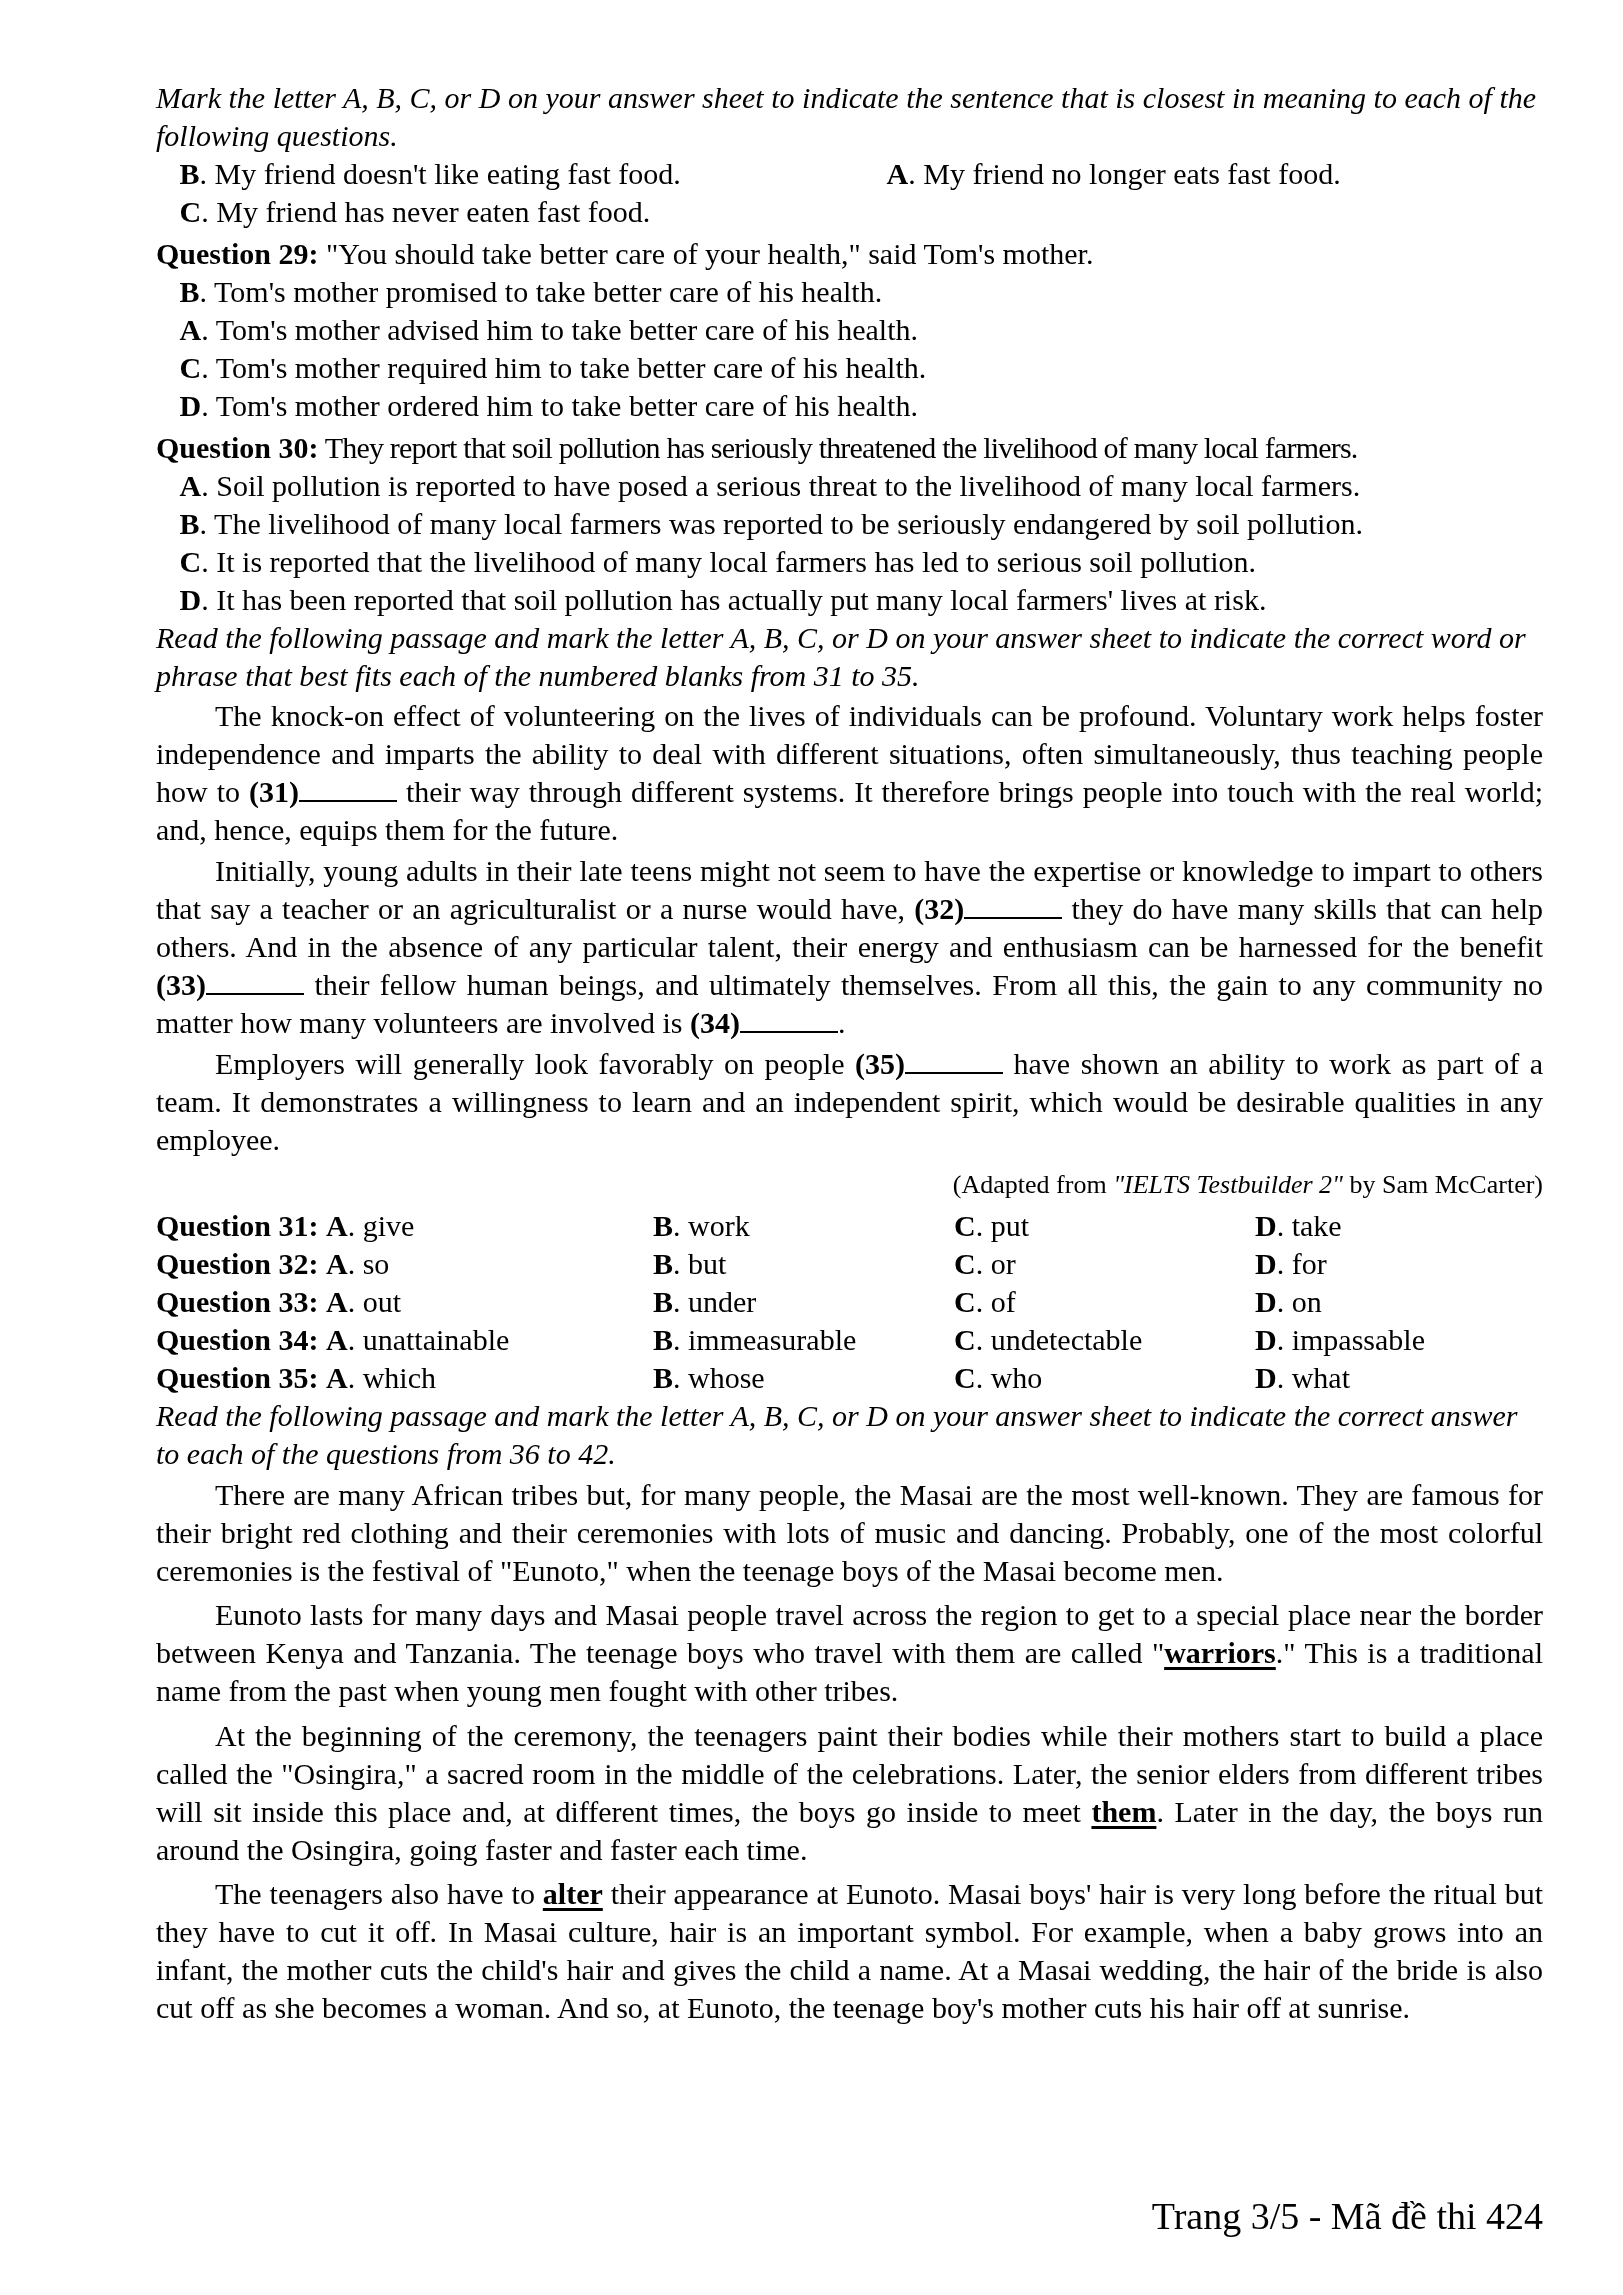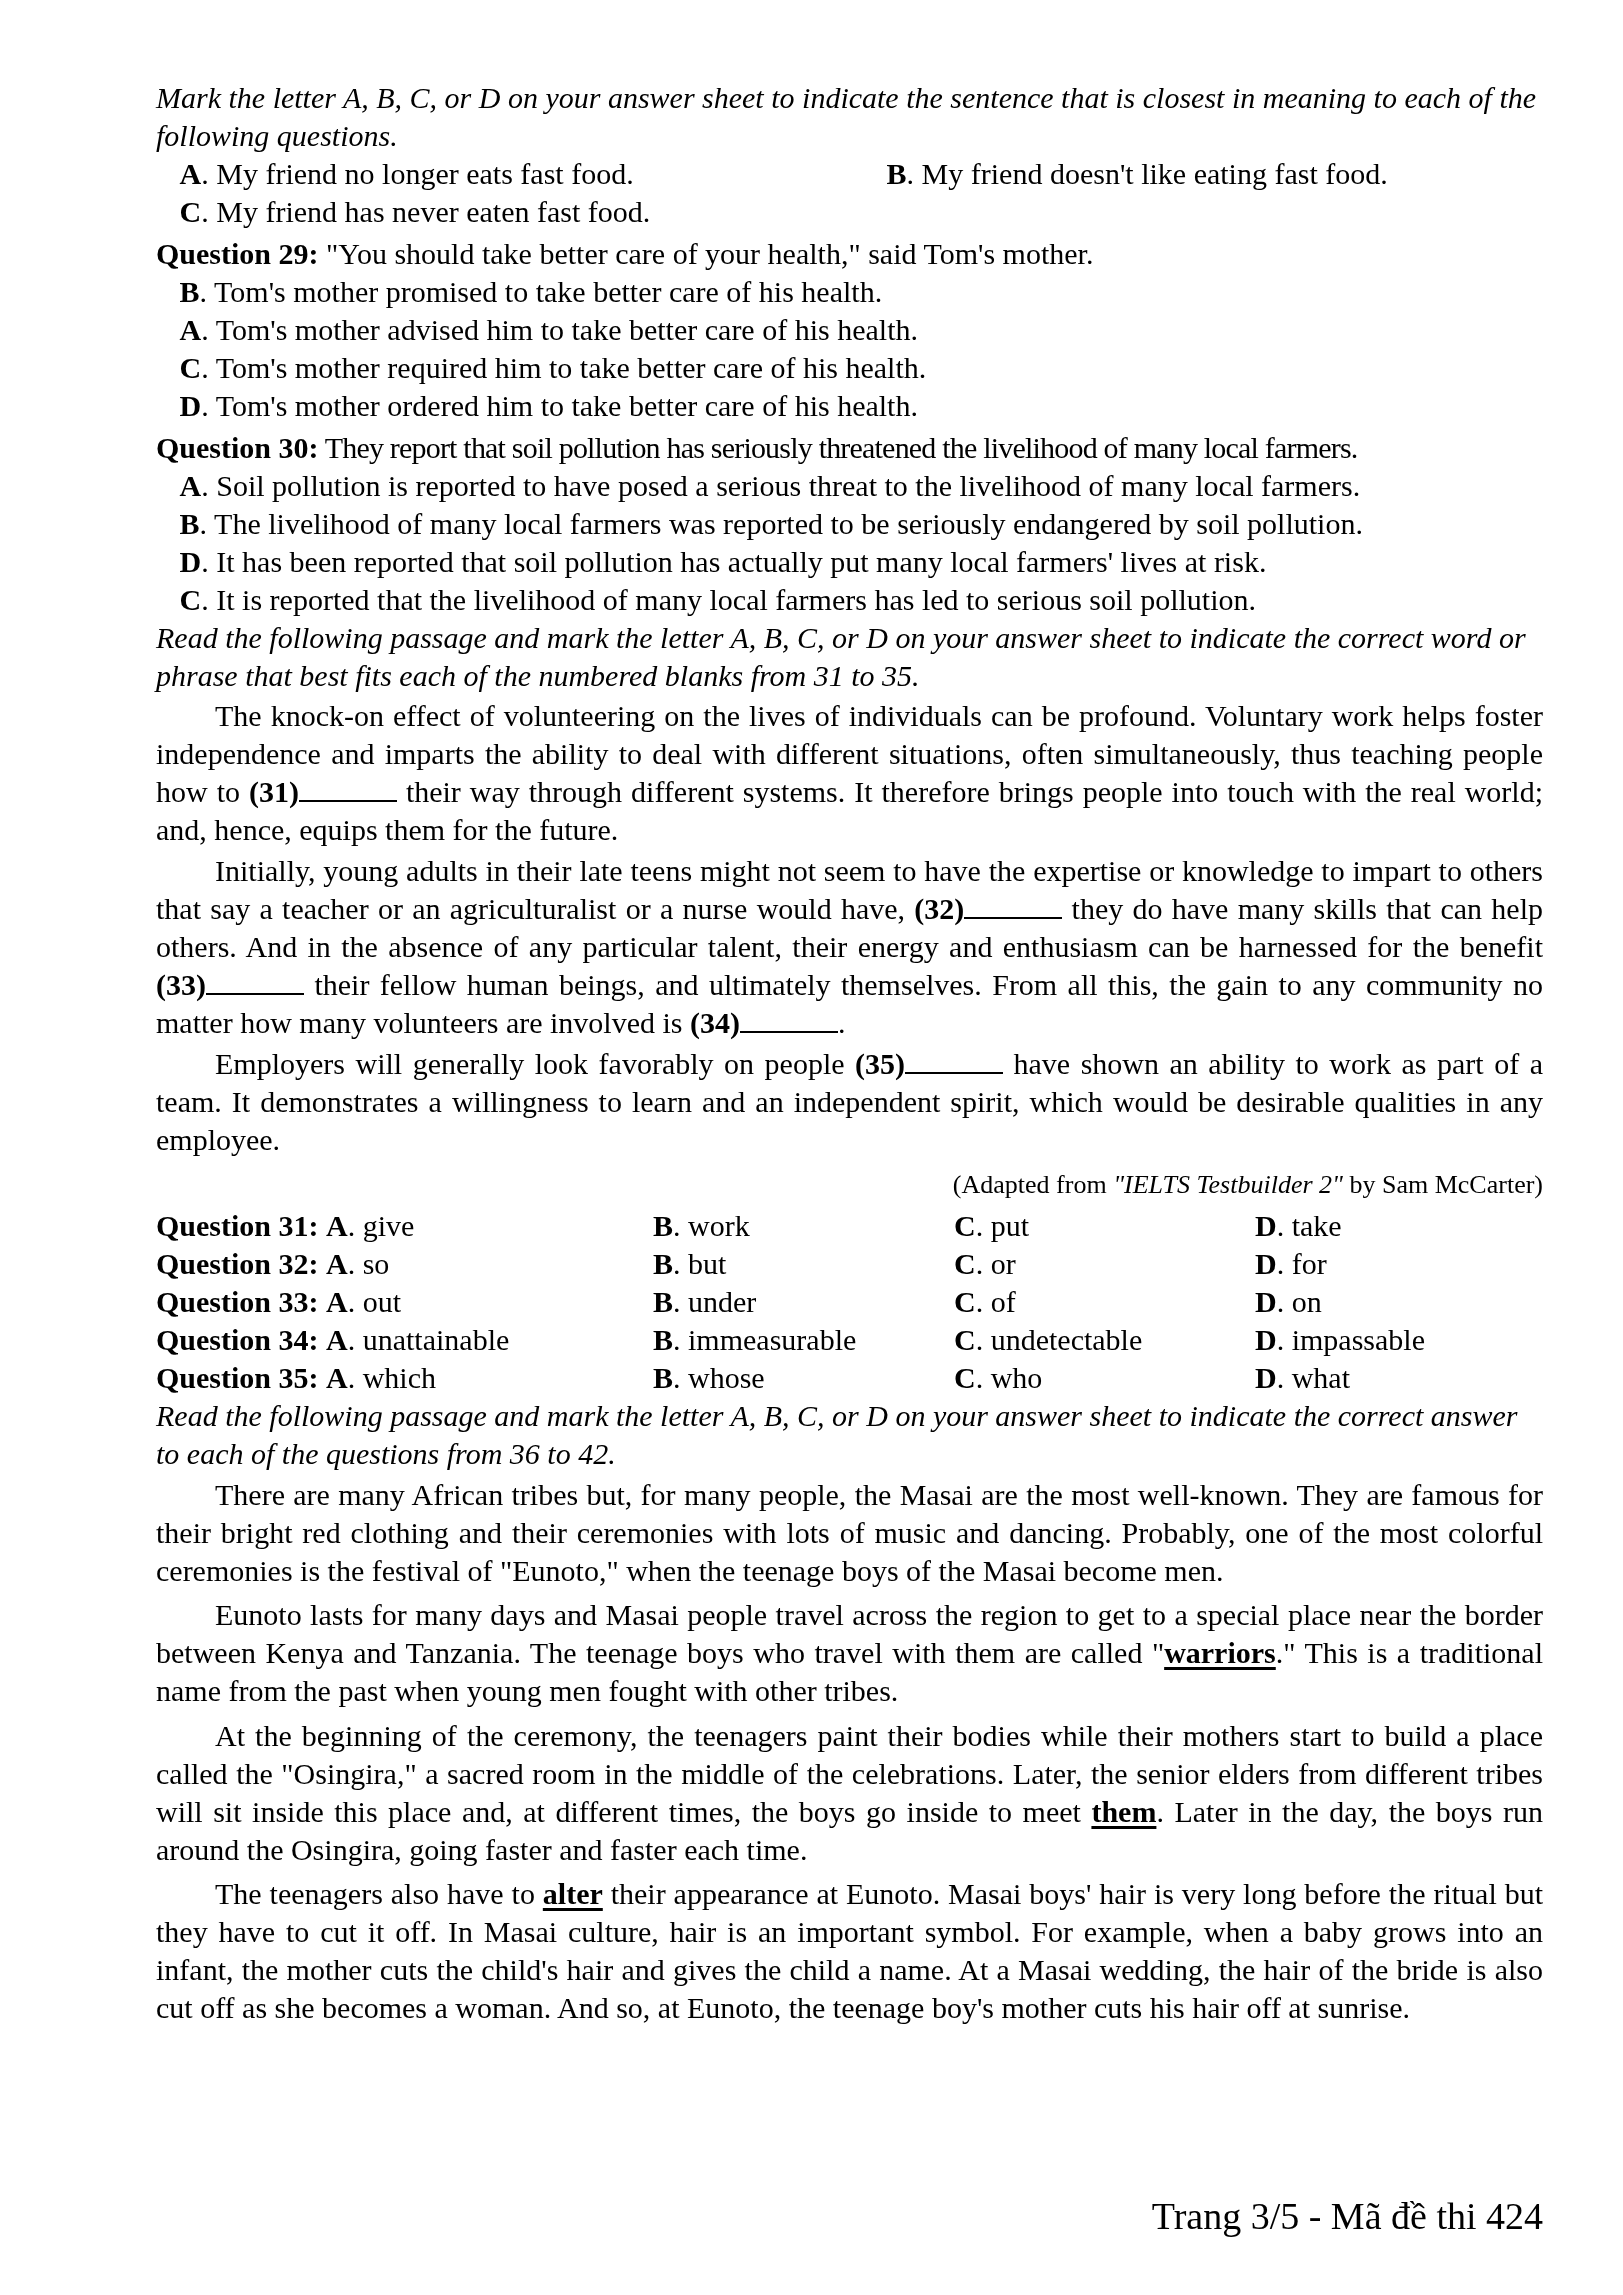--- a/index.html
+++ b/index.html
@@ -32,40 +32,40 @@
   .sp10 { margin-top: 6.5px; }
 </style>
 </head>
 <body>
 
 <div class="page">
 
   <p class="instr">Mark the letter A, B, C, or D on your answer sheet to indicate the sentence that is closest in meaning to each of the following questions.</p>
 
   <div class="grid2">
+    <div><span class="opt-letter">B</span><span>. My friend doesn't like eating fast food.</span></div>
     <div><span class="opt-letter">A</span><span>. My friend no longer eats fast food.</span></div>
-    <div><span class="opt-letter">B</span><span>. My friend doesn't like eating fast food.</span></div>
     <div><span class="opt-letter">C</span><span>. My friend has never eaten fast food.</span></div>
   </div>
 
   <div class="q-stem sp6">
     <span class="q-label">Question 29:</span><span> "You should take better care of your health," said Tom's mother.</span>
   </div>
   <div class="opt"><span class="opt-letter">B</span><span>. Tom's mother promised to take better care of his health.</span></div>
   <div class="opt"><span class="opt-letter">A</span><span>. Tom's mother advised him to take better care of his health.</span></div>
   <div class="opt"><span class="opt-letter">C</span><span>. Tom's mother required him to take better care of his health.</span></div>
   <div class="opt"><span class="opt-letter">D</span><span>. Tom's mother ordered him to take better care of his health.</span></div>
 
   <div class="q-stem sp6" style="letter-spacing:-0.8px;">
     <span class="q-label" style="letter-spacing:0;">Question 30:</span><span> They report that soil pollution has seriously threatened the livelihood of many local farmers.</span>
   </div>
   <div class="opt"><span class="opt-letter">A</span><span>. Soil pollution is reported to have posed a serious threat to the livelihood of many local farmers.</span></div>
   <div class="opt"><span class="opt-letter">B</span><span>. The livelihood of many local farmers was reported to be seriously endangered by soil pollution.</span></div>
+  <div class="opt"><span class="opt-letter">C</span><span>. It is reported that the livelihood of many local farmers has led to serious soil pollution.</span></div>
   <div class="opt"><span class="opt-letter">D</span><span>. It has been reported that soil pollution has actually put many local farmers' lives at risk.</span></div>
-  <div class="opt"><span class="opt-letter">C</span><span>. It is reported that the livelihood of many local farmers has led to serious soil pollution.</span></div>
 
   <p class="instr">Read the following passage and mark the letter A, B, C, or D on your answer sheet to indicate the correct word or phrase that best fits each of the numbered blanks from 31 to 35.</p>
 
   <p class="para">
     <span>The knock-on effect of volunteering on the lives of individuals can be profound. Voluntary work helps foster independence and imparts the ability to deal with different situations, often simultaneously, thus teaching people how to </span><span class="blank-num">(31)</span><span class="blank"></span><span> their way through different systems. It therefore brings people into touch with the real world; and, hence, equips them for the future.</span>
   </p>
 
   <p class="para">
     <span>Initially, young adults in their late teens might not seem to have the expertise or knowledge to impart to others that say a teacher or an agriculturalist or a nurse would have, </span><span class="blank-num">(32)</span><span class="blank"></span><span> they do have many skills that can help others. And in the absence of any particular talent, their energy and enthusiasm can be harnessed for the benefit </span><span class="blank-num">(33)</span><span class="blank"></span><span> their fellow human beings, and ultimately themselves. From all this, the gain to any community no matter how many volunteers are involved is </span><span class="blank-num">(34)</span><span class="blank"></span><span>.</span>
   </p>

